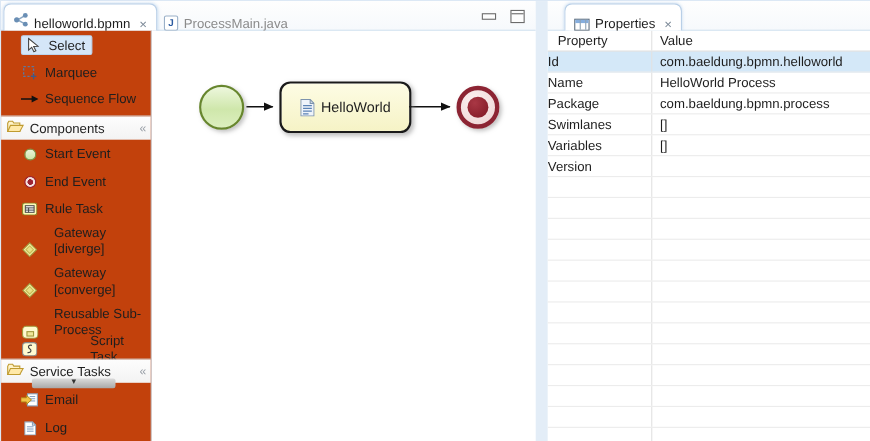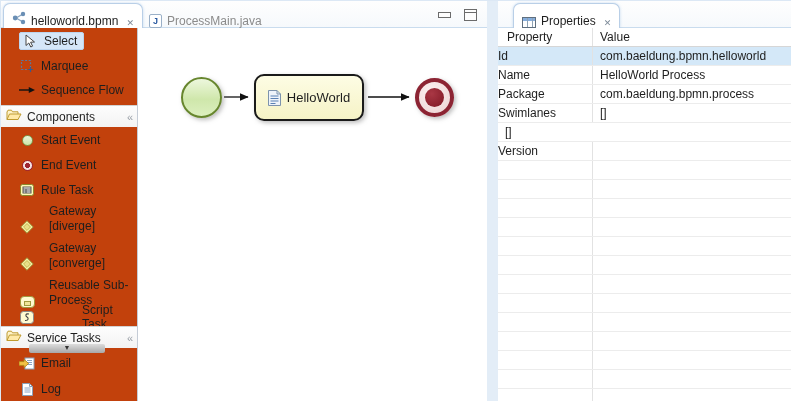--- a/index.html
+++ b/index.html
@@ -42,21 +42,21 @@
   .scrollmore { position:absolute; left:28px; top:316px; width:76px; height:9px; background:linear-gradient(#dcdcdc,#a8a8a8); border-radius:2px; text-align:center; font-size:7px; line-height:8px; color:#333; z-index:3; cursor:pointer; }
 
   
   .g-circle { width:11px; height:11px; border-radius:50%; }
   .g-start { background:linear-gradient(#eaf5da,#cde5a8); border:1px solid #7a9a4a; }
   .g-end { background:radial-gradient(circle,#9c2433 0 38%,#f4e2e2 42% 70%,#9c2433 74%); border:1px solid #9c2433; }
 
   
   .canvas { position:absolute; left:137px; top:27px; width:349px; height:374px; background:#fff; }
   .node-start { position:absolute; left:43px; top:49px; width:41px; height:41px; border-radius:50%; background:linear-gradient(180deg,#edf7dd 0%,#cfe7ab 55%,#dcefbf 100%); border:2px solid #67862e; box-shadow:2px 2px 4px rgba(130,130,130,.5); cursor:pointer; }
-  .node-task { position:absolute; left:116px; top:46px; width:110px; height:47px; border-radius:10px; background:linear-gradient(#fdfce4,#f6f3c6); border:2px solid #1a1a1a; box-shadow:2px 2px 4px rgba(130,130,130,.5); display:flex; align-items:center; justify-content:center; gap:6px; font-size:13px; cursor:pointer; }
+  .node-task { position:absolute; left:116px; top:46px; width:120px; height:47px; border-radius:10px; background:linear-gradient(#fdfce4,#f6f3c6); border:2px solid #1a1a1a; box-shadow:2px 2px 4px rgba(130,130,130,.5); display:flex; align-items:center; justify-content:center; gap:6px; font-size:13px; cursor:pointer; }
   .node-end { position:absolute; left:277px; top:50px; width:39px; height:39px; border-radius:50%; border:4px solid #8c2433; background:radial-gradient(circle at 38% 32%,#fcf1f1,#ecd2d2); box-shadow:2px 2px 4px rgba(130,130,130,.5); display:flex; align-items:center; justify-content:center; cursor:pointer; }
   .node-end .dot { width:19px; height:19px; border-radius:50%; background:radial-gradient(circle at 35% 30%,#a93744,#7e1724); }
   .flows { position:absolute; left:0; top:0; }
 
   
   .props { position:absolute; left:497px; top:27px; width:300px; height:374px; background:#fff; }
   .prow { display:flex; height:19px; line-height:19px; border-bottom:1px solid #ececec; cursor:pointer; }
   .prow .c1 { width:95px; border-right:1px solid #e2e2e2; overflow:hidden; }
   .prow .c2 { flex:1; padding-left:7px; overflow:hidden; white-space:nowrap; }
   .prow.head { border-bottom:1px solid #d6d6d6; cursor:default; }
@@ -301,20 +301,21 @@
     </div>
     <div class="prow">
       <div class="c1">Package</div>
       <div class="c2">com.baeldung.bpmn.process</div>
     </div>
     <div class="prow">
       <div class="c1">Swimlanes</div>
       <div class="c2">[]</div>
     </div>
     <div class="prow">
+      <div class="c1">Variables</div>
       <div class="c2">[]</div>
     </div>
     <div class="prow">
       <div class="c1">Version</div>
       <div class="c2"></div>
     </div>
     <div class="prow">
         <div class="c1"></div>
         <div class="c2"></div>
       </div>

